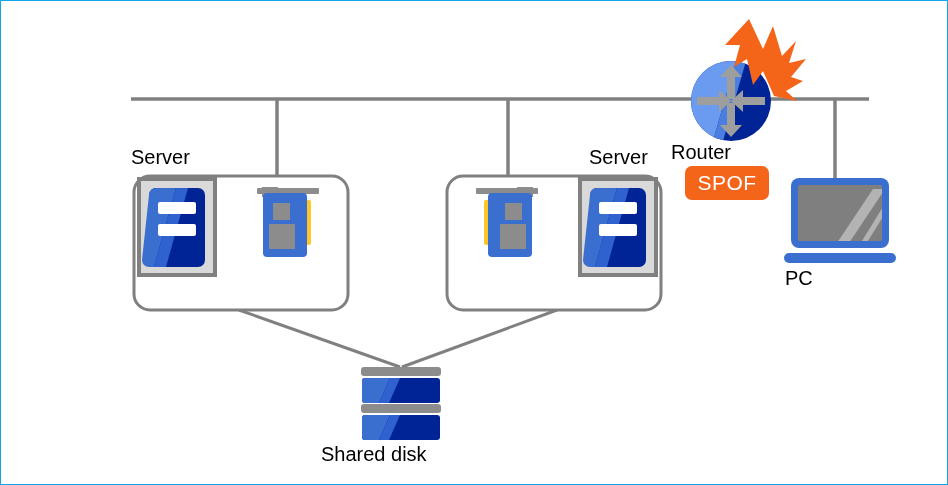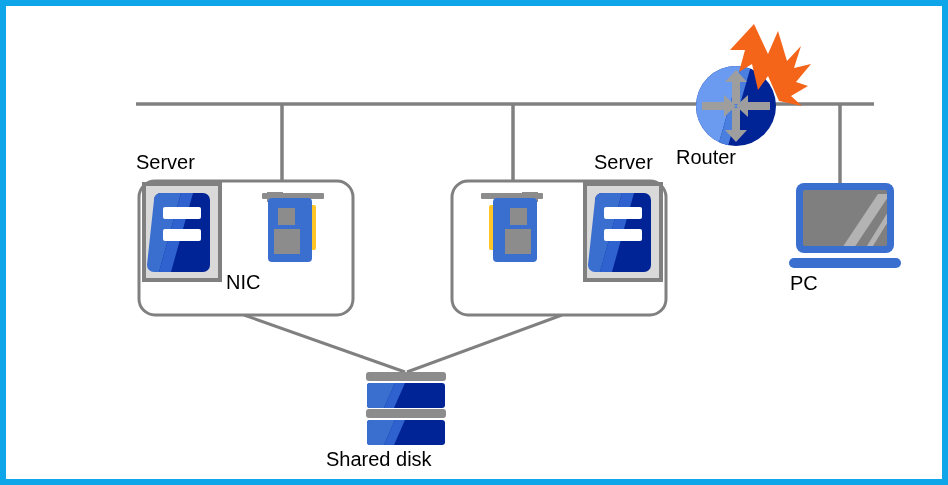--- a/index.html
+++ b/index.html
@@ -5,21 +5,21 @@
   html, body {
     margin: 0;
     padding: 0;
     background: #ffffff;
   }
   #canvas {
     position: relative;
     width: 948px;
     height: 485px;
     background: #ffffff;
-    border: 6px solid #0ea5e9;
+    border: 1px solid #0ea5e9;
     box-sizing: border-box;
     overflow: hidden;
     font-family: "Liberation Sans", sans-serif;
   }
   .svg-layer {
     position: absolute;
     left: 0;
     top: 0;
     width: 948px;
     height: 485px;
@@ -171,24 +171,24 @@
       <rect x="360" y="403" width="80" height="9" rx="3" ry="3" fill="#8c8c8c"></rect>
       <rect x="361" y="414" width="78" height="25" rx="3" ry="3" fill="#002395"></rect>
       <path d="M361 417 a3 3 0 0 1 3-3 h25 l-11 25 h-14 a3 3 0 0 1-3-3 z" fill="#3a6fd0"></path>
       <path d="M389 414 h10 l-11 25 h-10 z" fill="#2f62cf"></path>
     </g>
 
   </svg>
 
   <div class="label" style="left:130px; top:146px;">Server</div>
 
-  <div class="label label-center" style="left:220px; top:266px; width:114px;">NIC</div>
 
   <div class="label" style="left:588px; top:146px;">Server</div>
 
   <div class="label label-center" style="left:670px; top:141px; width:120px;">Router</div>
 
+  <div class="spof-badge" style="left:684px; top:165px; width:84px; height:34px;">SPOF</div>
 
   <div class="label label-center" style="left:784px; top:267px; width:110px;">PC</div>
 
   <div class="label label-center" style="left:320px; top:443px; width:160px;">Shared disk</div>
 
 </div>
 
 </body></html>

